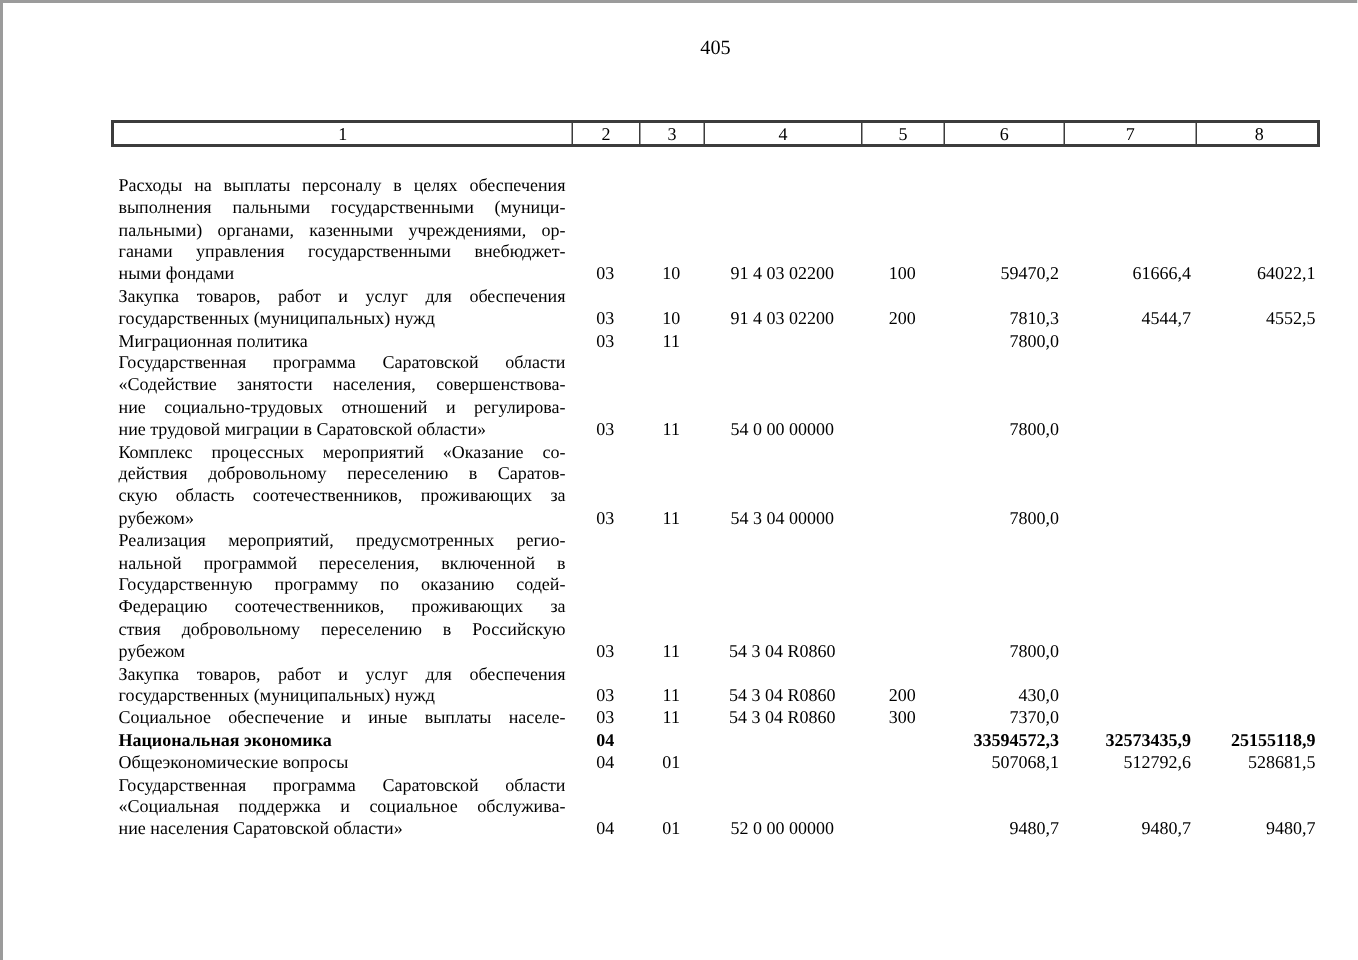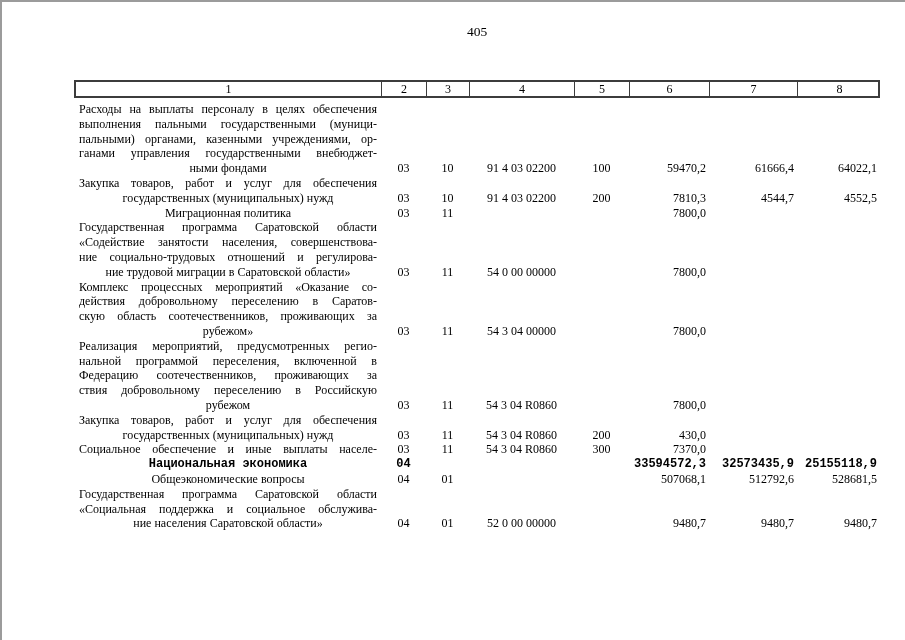--- a/index.html
+++ b/index.html
@@ -42,35 +42,35 @@
   .th {
     box-sizing: border-box;
     flex-shrink: 0;
     border-right: 1px solid #3c3c3c;
     text-align: center;
     font-size: 12px;
     line-height: 14px;
     height: 14px;
   }
   .th:last-child { border-right: none; }
-  .tbody { padding-top: 4px; }
+  .tbody { padding-top: 18px; }
   .tr {
     display: flex;
     align-items: flex-end;
   }
-  .tr.bold { font-weight: bold; font-family: Liberation Mono, monospace; }
+  .tr.bold { font-weight: bold; }
   .td {
     box-sizing: border-box;
     flex-shrink: 0;
     font-size: 12px;
     line-height: 14.8px;
   }
   .td.c1 { padding: 0 4px 0 5px; }
   .jline { text-align: justify; text-align-last: justify; }
-  .lline { text-align: center; }
+  .lline { text-align: left; }
   .c1 { width: 307px; }
   .c2 { width: 45px; }
   .c3 { width: 43px; }
   .c4 { width: 105px; }
   .c5 { width: 55px; }
   .c6 { width: 80px; }
   .c7 { width: 88px; }
   .c8 { width: 83px; }
   .td.c2, .td.c3, .td.c4, .td.c5 { text-align: center; }
   .td.c6, .td.c7, .td.c8 { text-align: right; padding-right: 3px; }
@@ -163,20 +163,21 @@
           <div class="td c4">54 3 04 00000</div>
           <div class="td c5"></div>
           <div class="td c6">7800,0</div>
           <div class="td c7"></div>
           <div class="td c8"></div>
         </div>
         <div class="tr">
           <div class="td c1">
             <div class="jline">Реализация мероприятий, предусмотренных регио-</div>
             <div class="jline">нальной программой переселения, включенной в</div>
+            <div class="jline">Государственную программу по оказанию содей-</div>
             <div class="jline">Федерацию соотечественников, проживающих за</div>
             <div class="jline">ствия добровольному переселению в Российскую</div>
             <div class="lline">рубежом</div>
           </div>
           <div class="td c2">03</div>
           <div class="td c3">11</div>
           <div class="td c4">54 3 04 R0860</div>
           <div class="td c5"></div>
           <div class="td c6">7800,0</div>
           <div class="td c7"></div>

